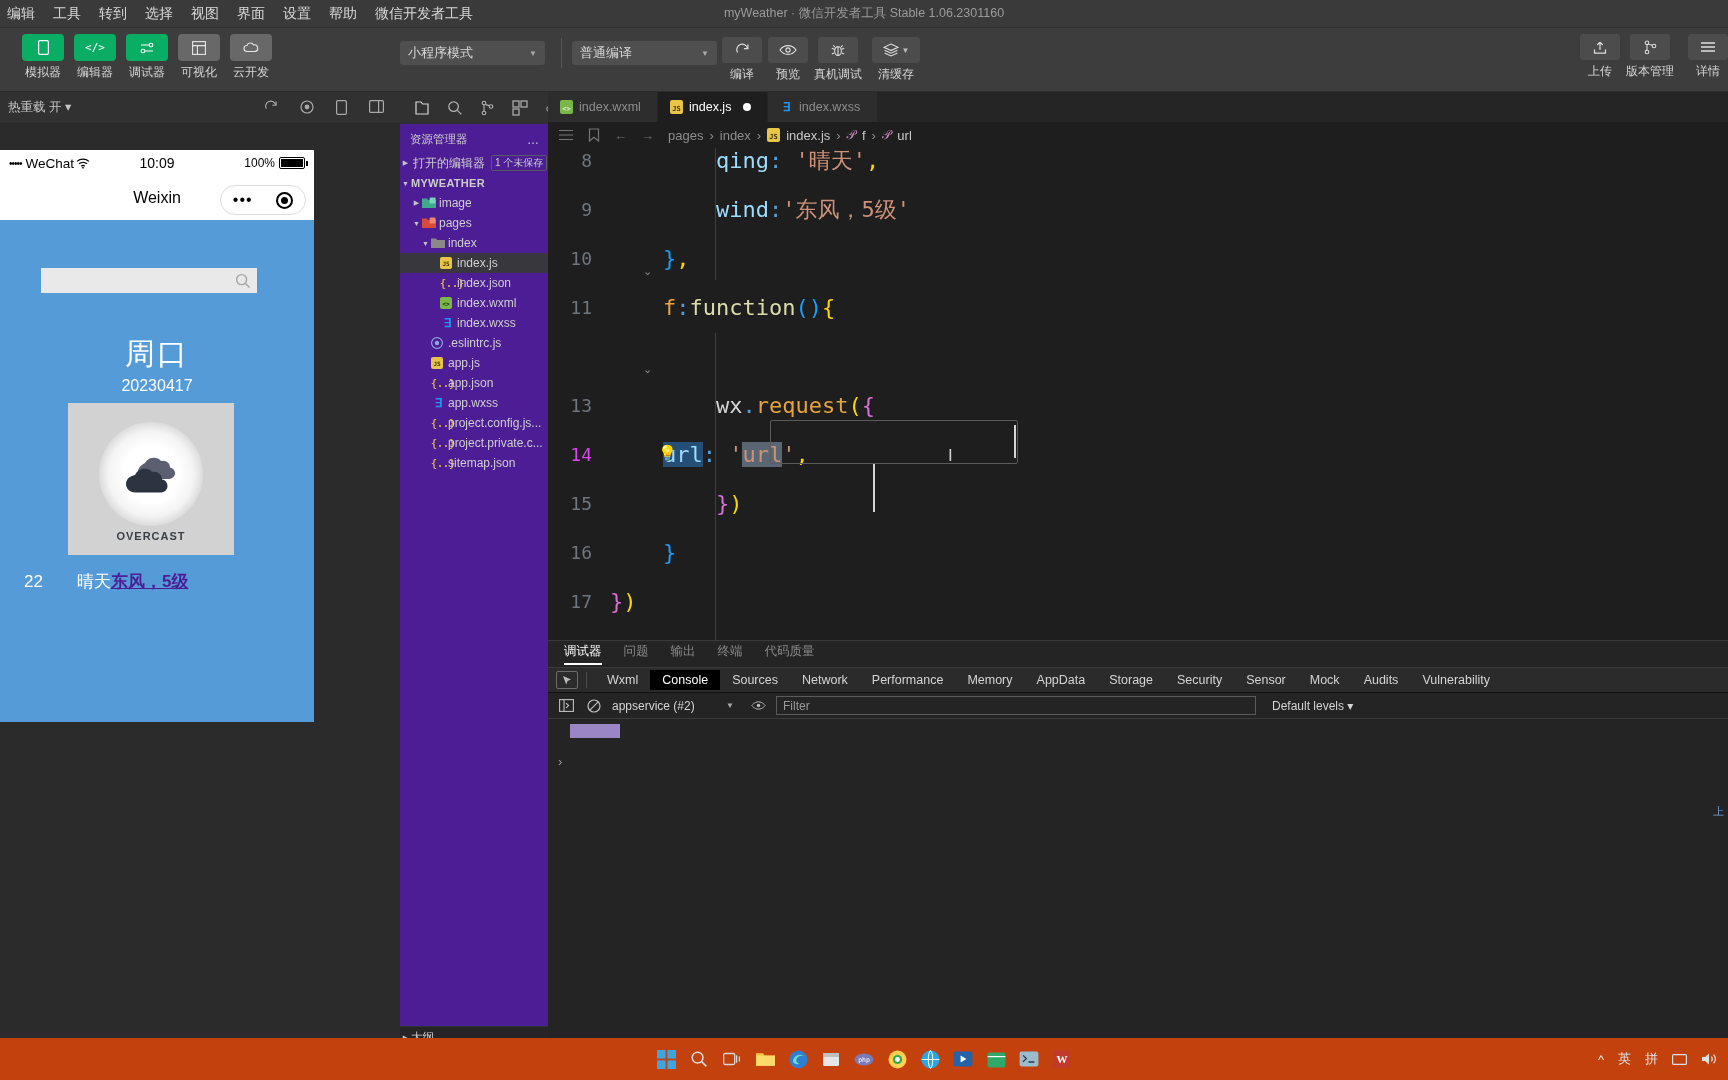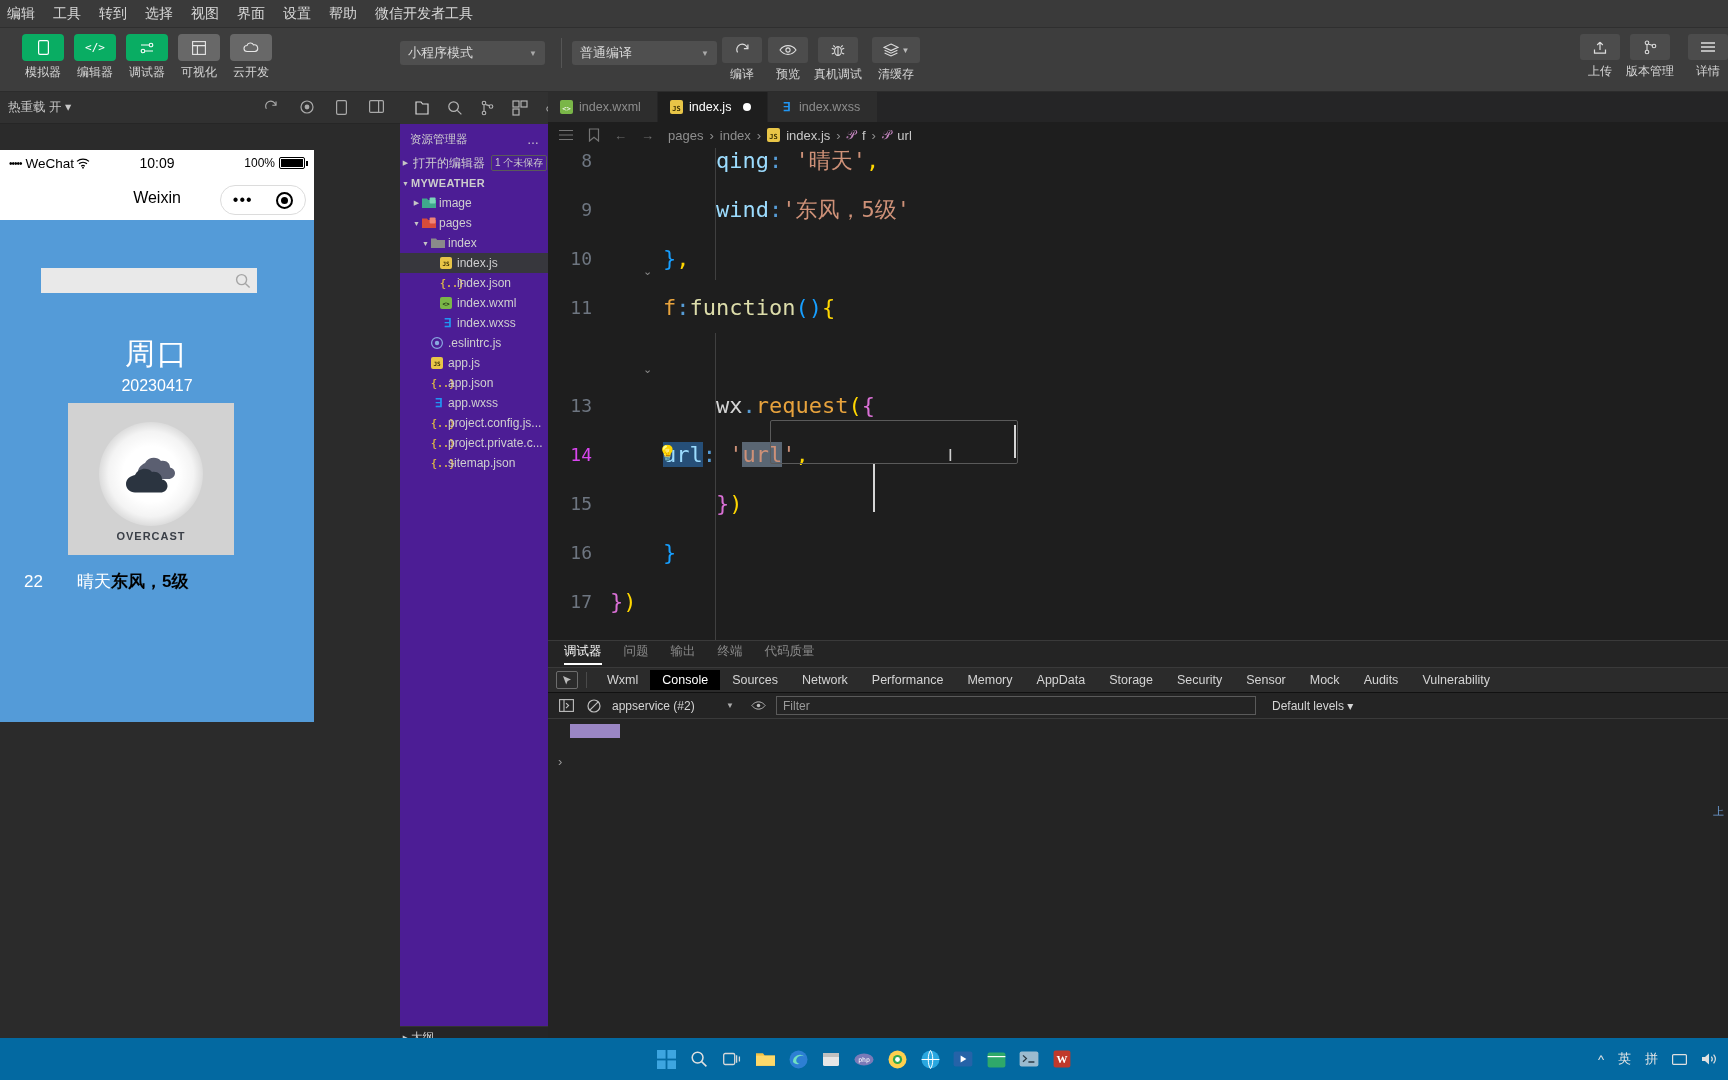--- a/index.html
+++ b/index.html
@@ -116,21 +116,21 @@
   .wglow {
     width: 104px; height: 104px; border-radius: 50%;
     background: radial-gradient(circle, #ffffff 38%, rgba(255,255,255,.75) 58%, rgba(255,255,255,0) 76%);
     display: flex; align-items: center; justify-content: center; margin-top: 6px;
   }
   .wlabel { font-size: 11px; font-weight: bold; color: #3a3f47; letter-spacing: 1px; margin-top: 4px; }
   .wrow { position: absolute; top: 350px; left: 0; width: 100%;
           display: flex; align-items: baseline; color: #fff; font-size: 17px; }
   .wrow .t { margin-left: 24px; }
   .wrow .d { margin-left: 34px; }
-  .wrow .r { color: #000000; font-weight: bold; }
+  .wrow .r { color: #4c1d95; font-weight: bold; text-decoration: underline; }
 
   
   .exp-tabs {
     position: absolute; top: 92px; left: 400px; width: 148px; height: 32px;
     background: #313131; display: flex; align-items: center; gap: 17px;
     padding-left: 14px; color: #b4b4b4;
   }
   .explorer {
     position: absolute; top: 124px; left: 400px; width: 148px; bottom: 32px;
     background: #4c1d95; color: #cccccc; font-size: 12px; overflow: hidden;
@@ -265,32 +265,33 @@
   .gauge::before {
     content: ''; position: absolute; width: 42px; height: 42px; border-radius: 50%; background: #f7f7f7;
   }
   .gauge span { position: relative; font-size: 21px; font-weight: bold; color: #222; }
   .gauge span small { font-size: 10px; }
   .perf-nums { margin-left: 4px; font-size: 11px; color: #333; line-height: 1.5; }
   .perf-nums .up { color: #1565c0; }
   .perf-nums .dn { color: #c24a1e; }
   .winbar {
     position: absolute; left: 0; right: 0; bottom: 0; height: 42px;
-    background: #0369a1; display: flex; align-items: center; justify-content: center; gap: 3px;
+    background: #c2410c; display: flex; align-items: center; justify-content: center; gap: 3px;
   }
   .tbi { width: 30px; height: 30px; border-radius: 5px; display: flex; align-items: center; justify-content: center; font-size: 16px; }
   .winbar-right { position: absolute; right: 10px; display: flex; align-items: center; gap: 14px; color: #e6e6e6; font-size: 13px; }
   svg { display: block; }
 </style>
 </head>
 <body>
 
 <div id="app">
 
   <div class="menubar">
+    <div class="win-title">myWeather · 微信开发者工具 Stable 1.06.2301160</div>
     <div style="display:flex;position:relative;z-index:2;margin-left:-2px;">
       <div class="menu-item">编辑</div>
       <div class="menu-item">工具</div>
       <div class="menu-item">转到</div>
       <div class="menu-item">选择</div>
       <div class="menu-item">视图</div>
       <div class="menu-item">界面</div>
       <div class="menu-item">设置</div>
       <div class="menu-item">帮助</div>
       <div class="menu-item">微信开发者工具</div>

